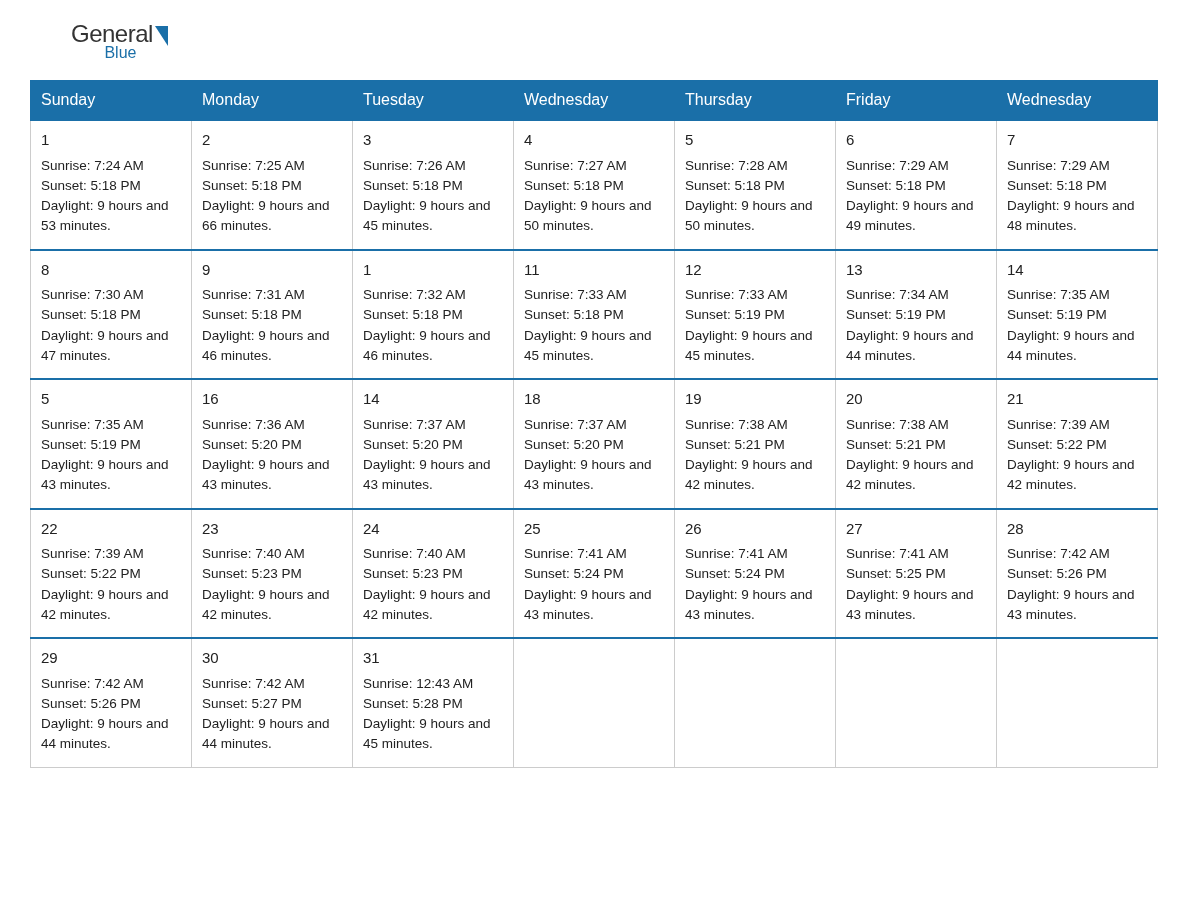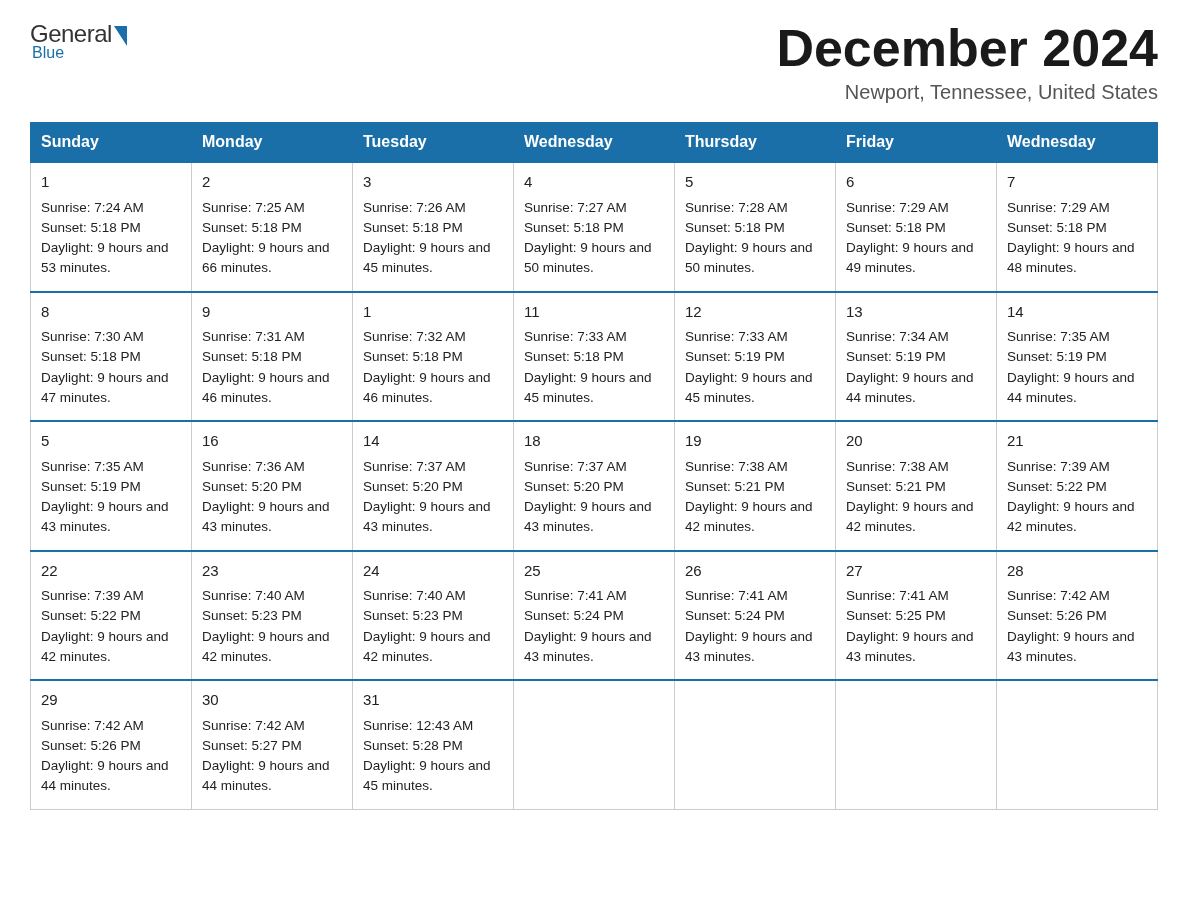--- a/index.html
+++ b/index.html
@@ -32,21 +32,21 @@
     }
     .calendar {
       width: 100%;
       border-collapse: collapse;
       border: 1px solid #aaa;
     }
     .calendar th {
       background-color: #1a6fa8;
       color: #fff;
       font-size: 16px;
-      font-weight: bold;
+      font-weight: normal;
       padding: 10px 10px;
       text-align: left;
       border: 1px solid #1a6fa8;
     }
     .calendar td {
       vertical-align: top;
       padding: 8px 10px 12px 10px;
       border: 1px solid #ccc;
       width: 14.28%;
       min-height: 100px;
@@ -68,21 +68,22 @@
     }
     .calendar tbody tr:first-child td {
       border-top: 2px solid #1a6fa8;
     }
     .empty-cell {
       background: #fff;
     }
     .logo-wrapper {
       display: flex;
       flex-direction: column;
-      align-items: flex-start;
+      align-items: center;
+      margin-left: 41px;
     }
     .logo-line1 {
       display: flex;
       align-items: center;
     }
     .logo-general {
       font-size: 24px;
       color: #333;
       font-weight: normal;
       letter-spacing: -0.5px;
@@ -108,24 +109,20 @@
 </head>
 <body>
 
 <div class="header">
   <div class="logo-wrapper">
     <div class="logo-line1">
       <span class="logo-general">General</span>
       <span class="logo-arrow"></span>
     </div>
     <div class="logo-line2">Blue</div>
-  </div>
-  <div class="title-block">
-    <div class="page-title">December 2024</div>
-    <div class="subtitle">Newport, Tennessee, United States</div>
   </div>
 </div>
 
 <table class="calendar">
   <thead>
     <tr>
     <th>Sunday</th>
         <th>Monday</th>
         <th>Tuesday</th>
         <th>Wednesday</th>

